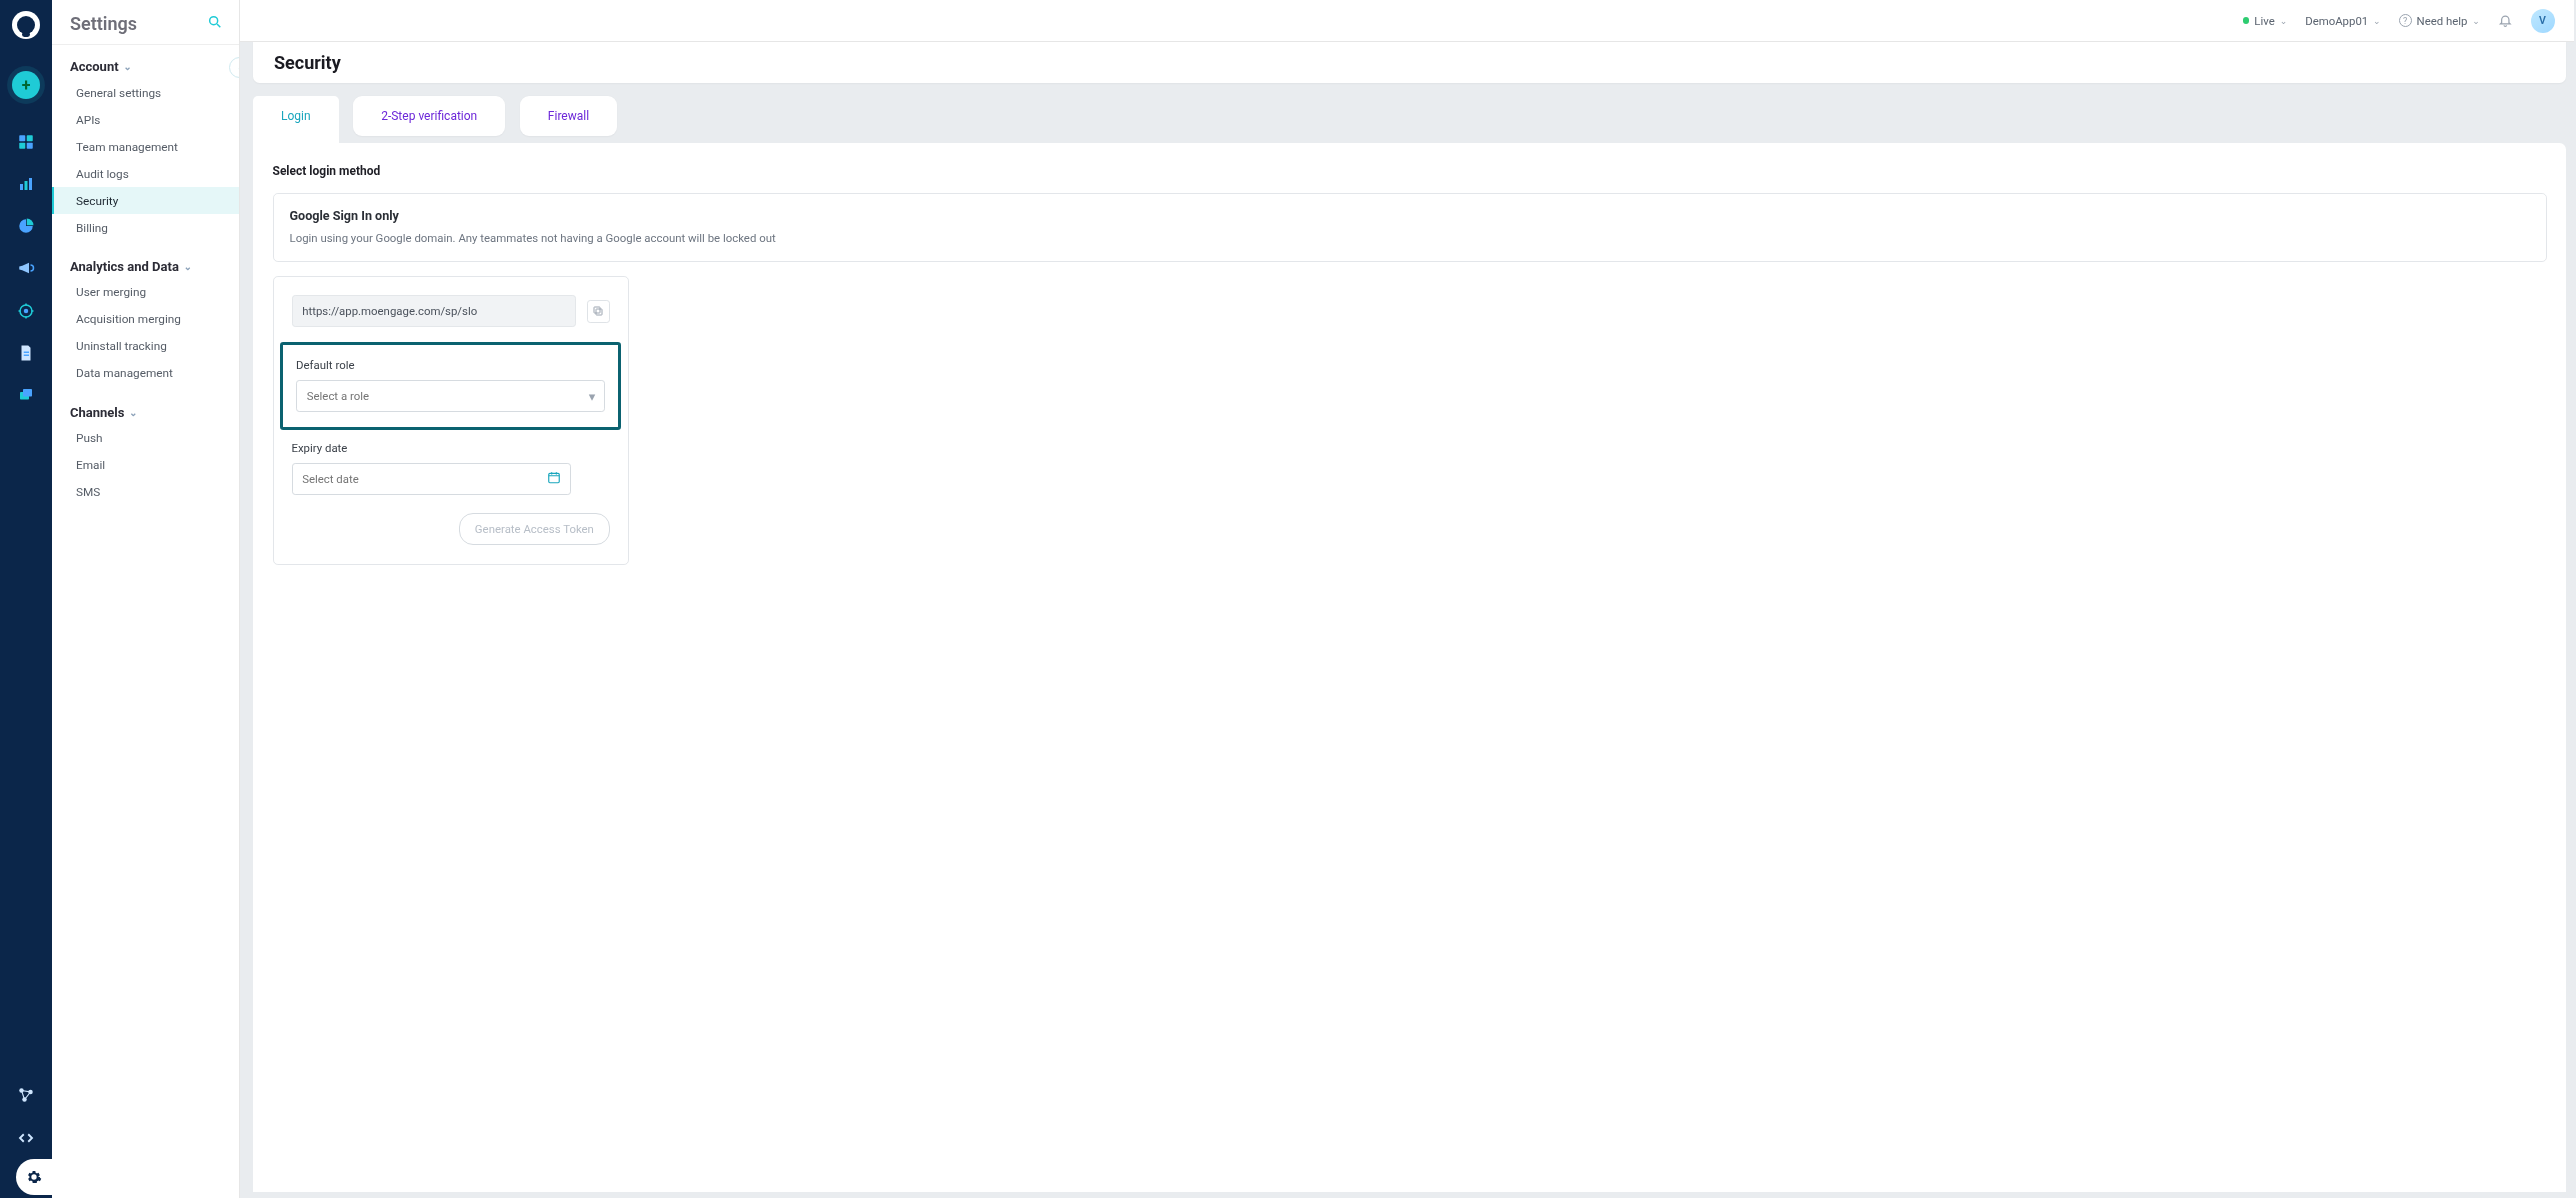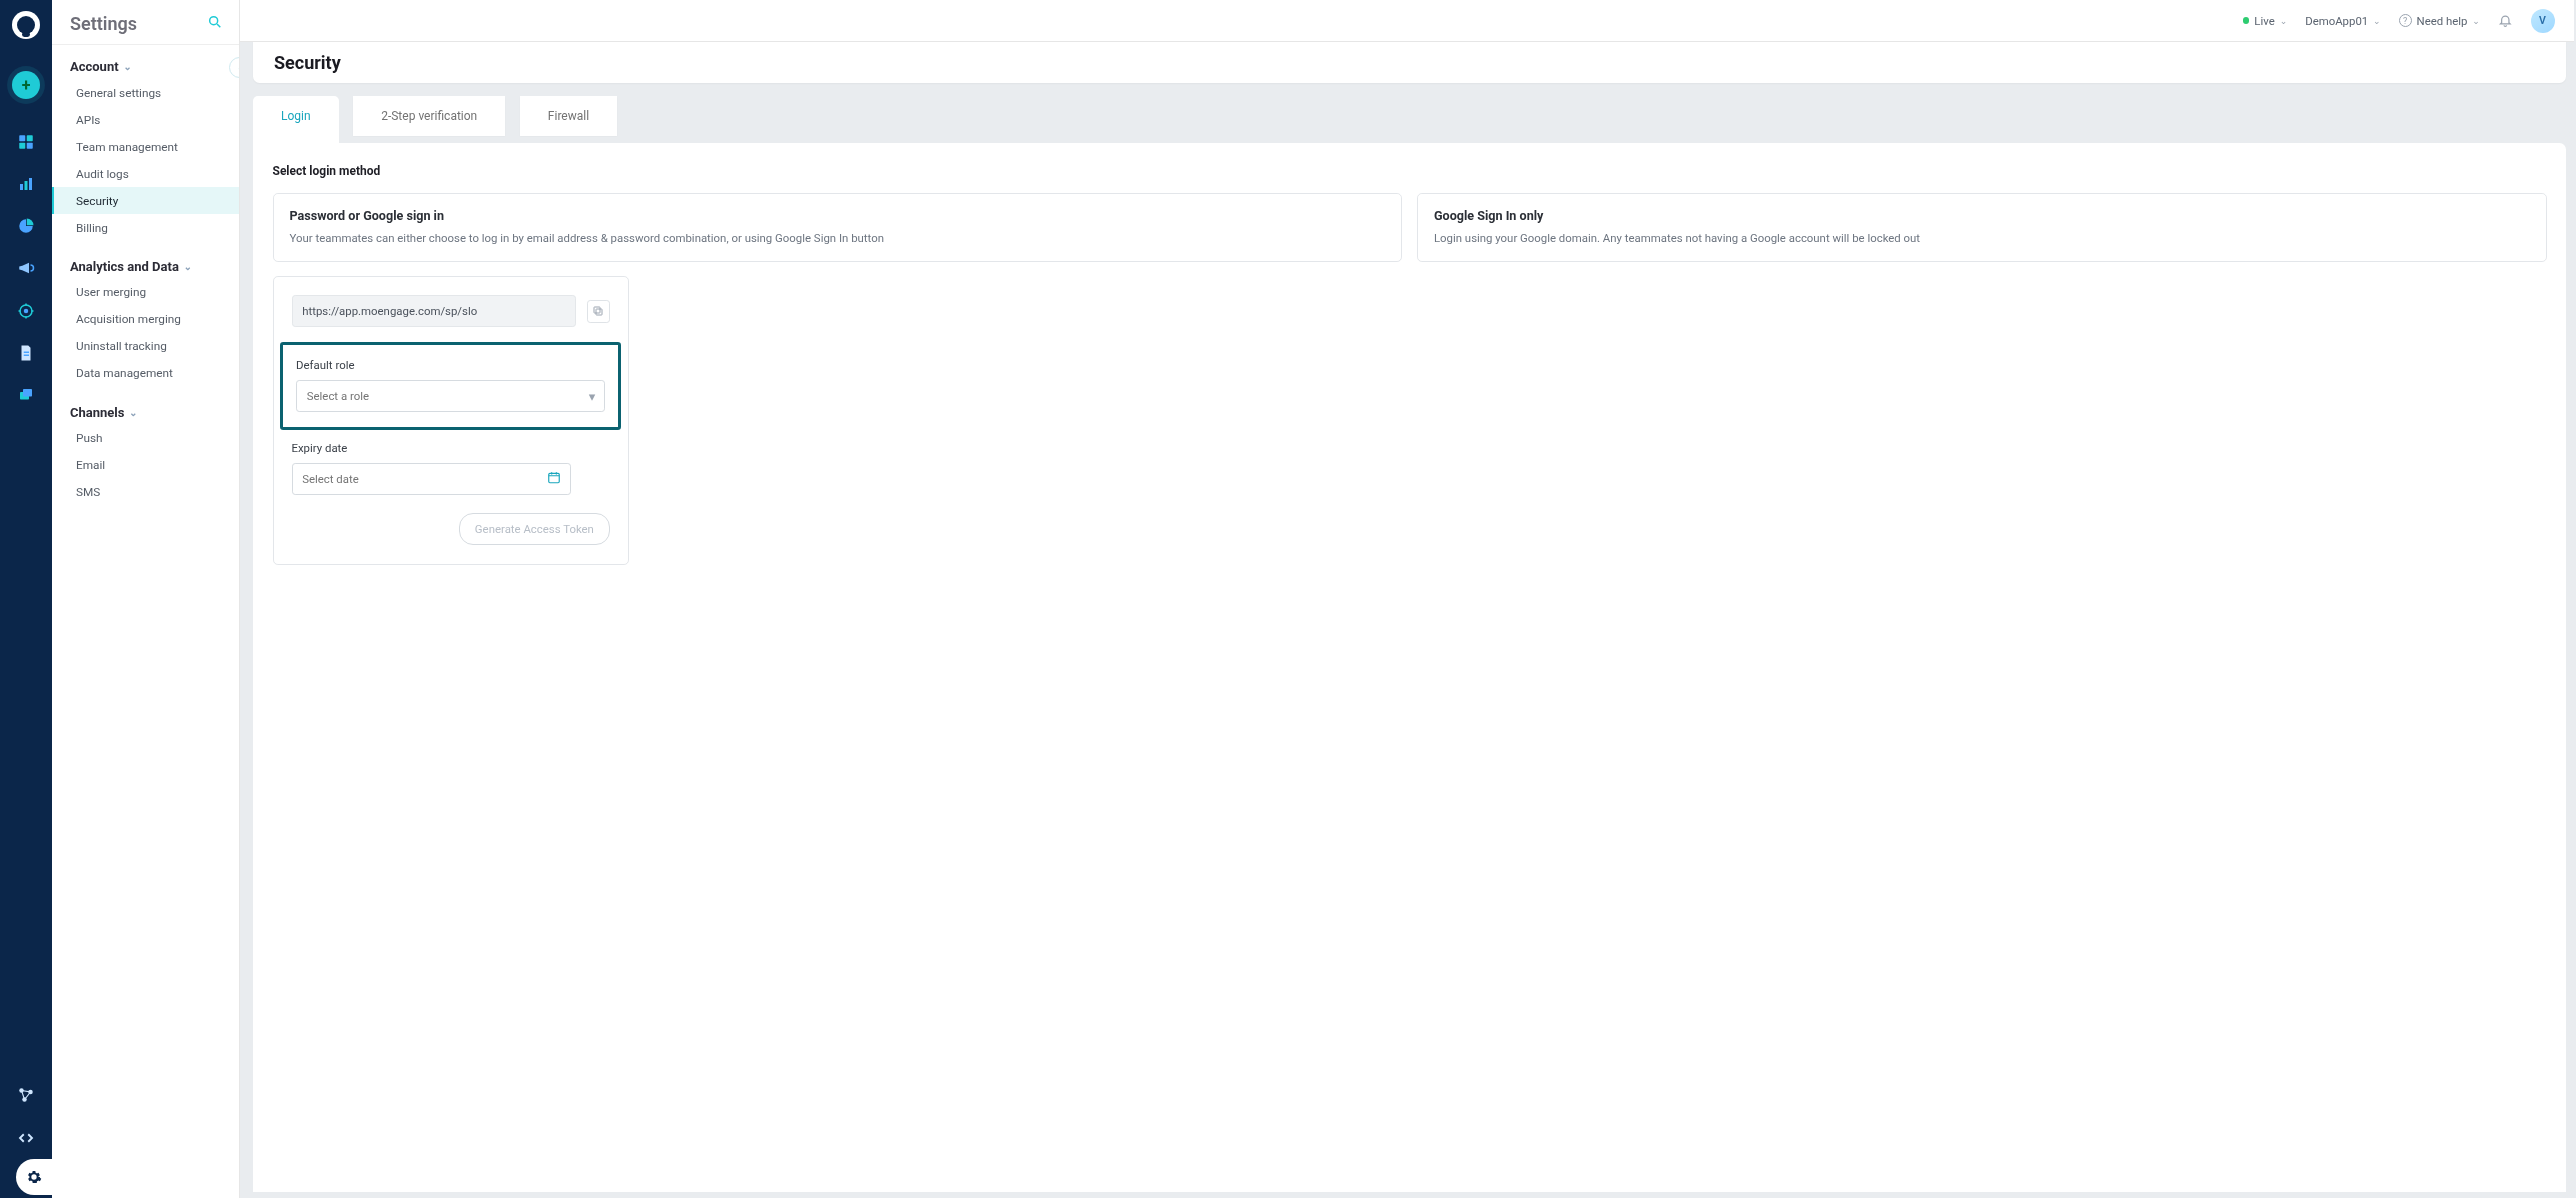--- a/index.html
+++ b/index.html
@@ -76,21 +76,21 @@
       border-radius: 0 0 6.5px 6.5px; box-shadow: 0 0.8px 1.6px rgba(0,0,0,0.04);
       display: flex; align-items: center; padding: 0 21px;
     }
     .page-header h1 { font-size: 18px; font-weight: 700; color: #1b1b22; }
 
     
     .tabs-bar {
       position: absolute; left: 253px; top: 96px; display: flex; gap: 14.6px;
     }
     .tab {
-      background: #fff; border: none; border-radius: 0; padding: 13px 28px; color:#737373; font-size: 12px; cursor: pointer;
+      background: #fff; border: none; border-radius: 9px; padding: 13px 28px; color:#6d28d9; font-size: 12px; cursor: pointer;
       box-shadow: 0 0.8px 1.6px rgba(0,0,0,0.04);
     }
     .tab.active { color: #1aa6bd; border-radius: 4.9px 4.9px 0 0; box-shadow: none; padding-bottom: 23px; margin-bottom: -9.7px; position: relative; }
 
     
     .main-card {
       position: absolute; left: 253px; right: 9.7px; top: 143px; bottom: 6.5px; background: #fff; border-radius: 0 6.5px 0 0;
       padding: 21px 19.5px; overflow: hidden;
     }
     .section-label { font-weight: 700; font-size: 12px; color: #1f1f26; margin-bottom: 14.6px; }
@@ -277,24 +277,20 @@
   <button class="tab active">Login</button>
   <button class="tab">2-Step verification</button>
   <button class="tab">Firewall</button>
 </div>
 
 <main class="main-card">
   <div class="section-label">Select login method</div>
 
   <div class="login-options">
     <div class="opt-card">
-      <div class="opt-title">Password or Google sign in</div>
-      <div class="opt-desc">Your teammates can either choose to log in by email address &amp; password combination, or using Google Sign In button</div>
-    </div>
-    <div class="opt-card">
       <div class="opt-title">Google Sign In only</div>
       <div class="opt-desc">Login using your Google domain. Any teammates not having a Google account will be locked out</div>
     </div>
   </div>
 
   <div class="sso-panel">
     <div class="readonly-row">
       <input class="ro-input" readonly="" value="https://app.moengage.com/sp/slo" style="">
       <button class="copy-btn">
         <svg width="12" height="12" viewBox="0 0 24 24" fill="none" stroke="currentColor" stroke-width="2">

